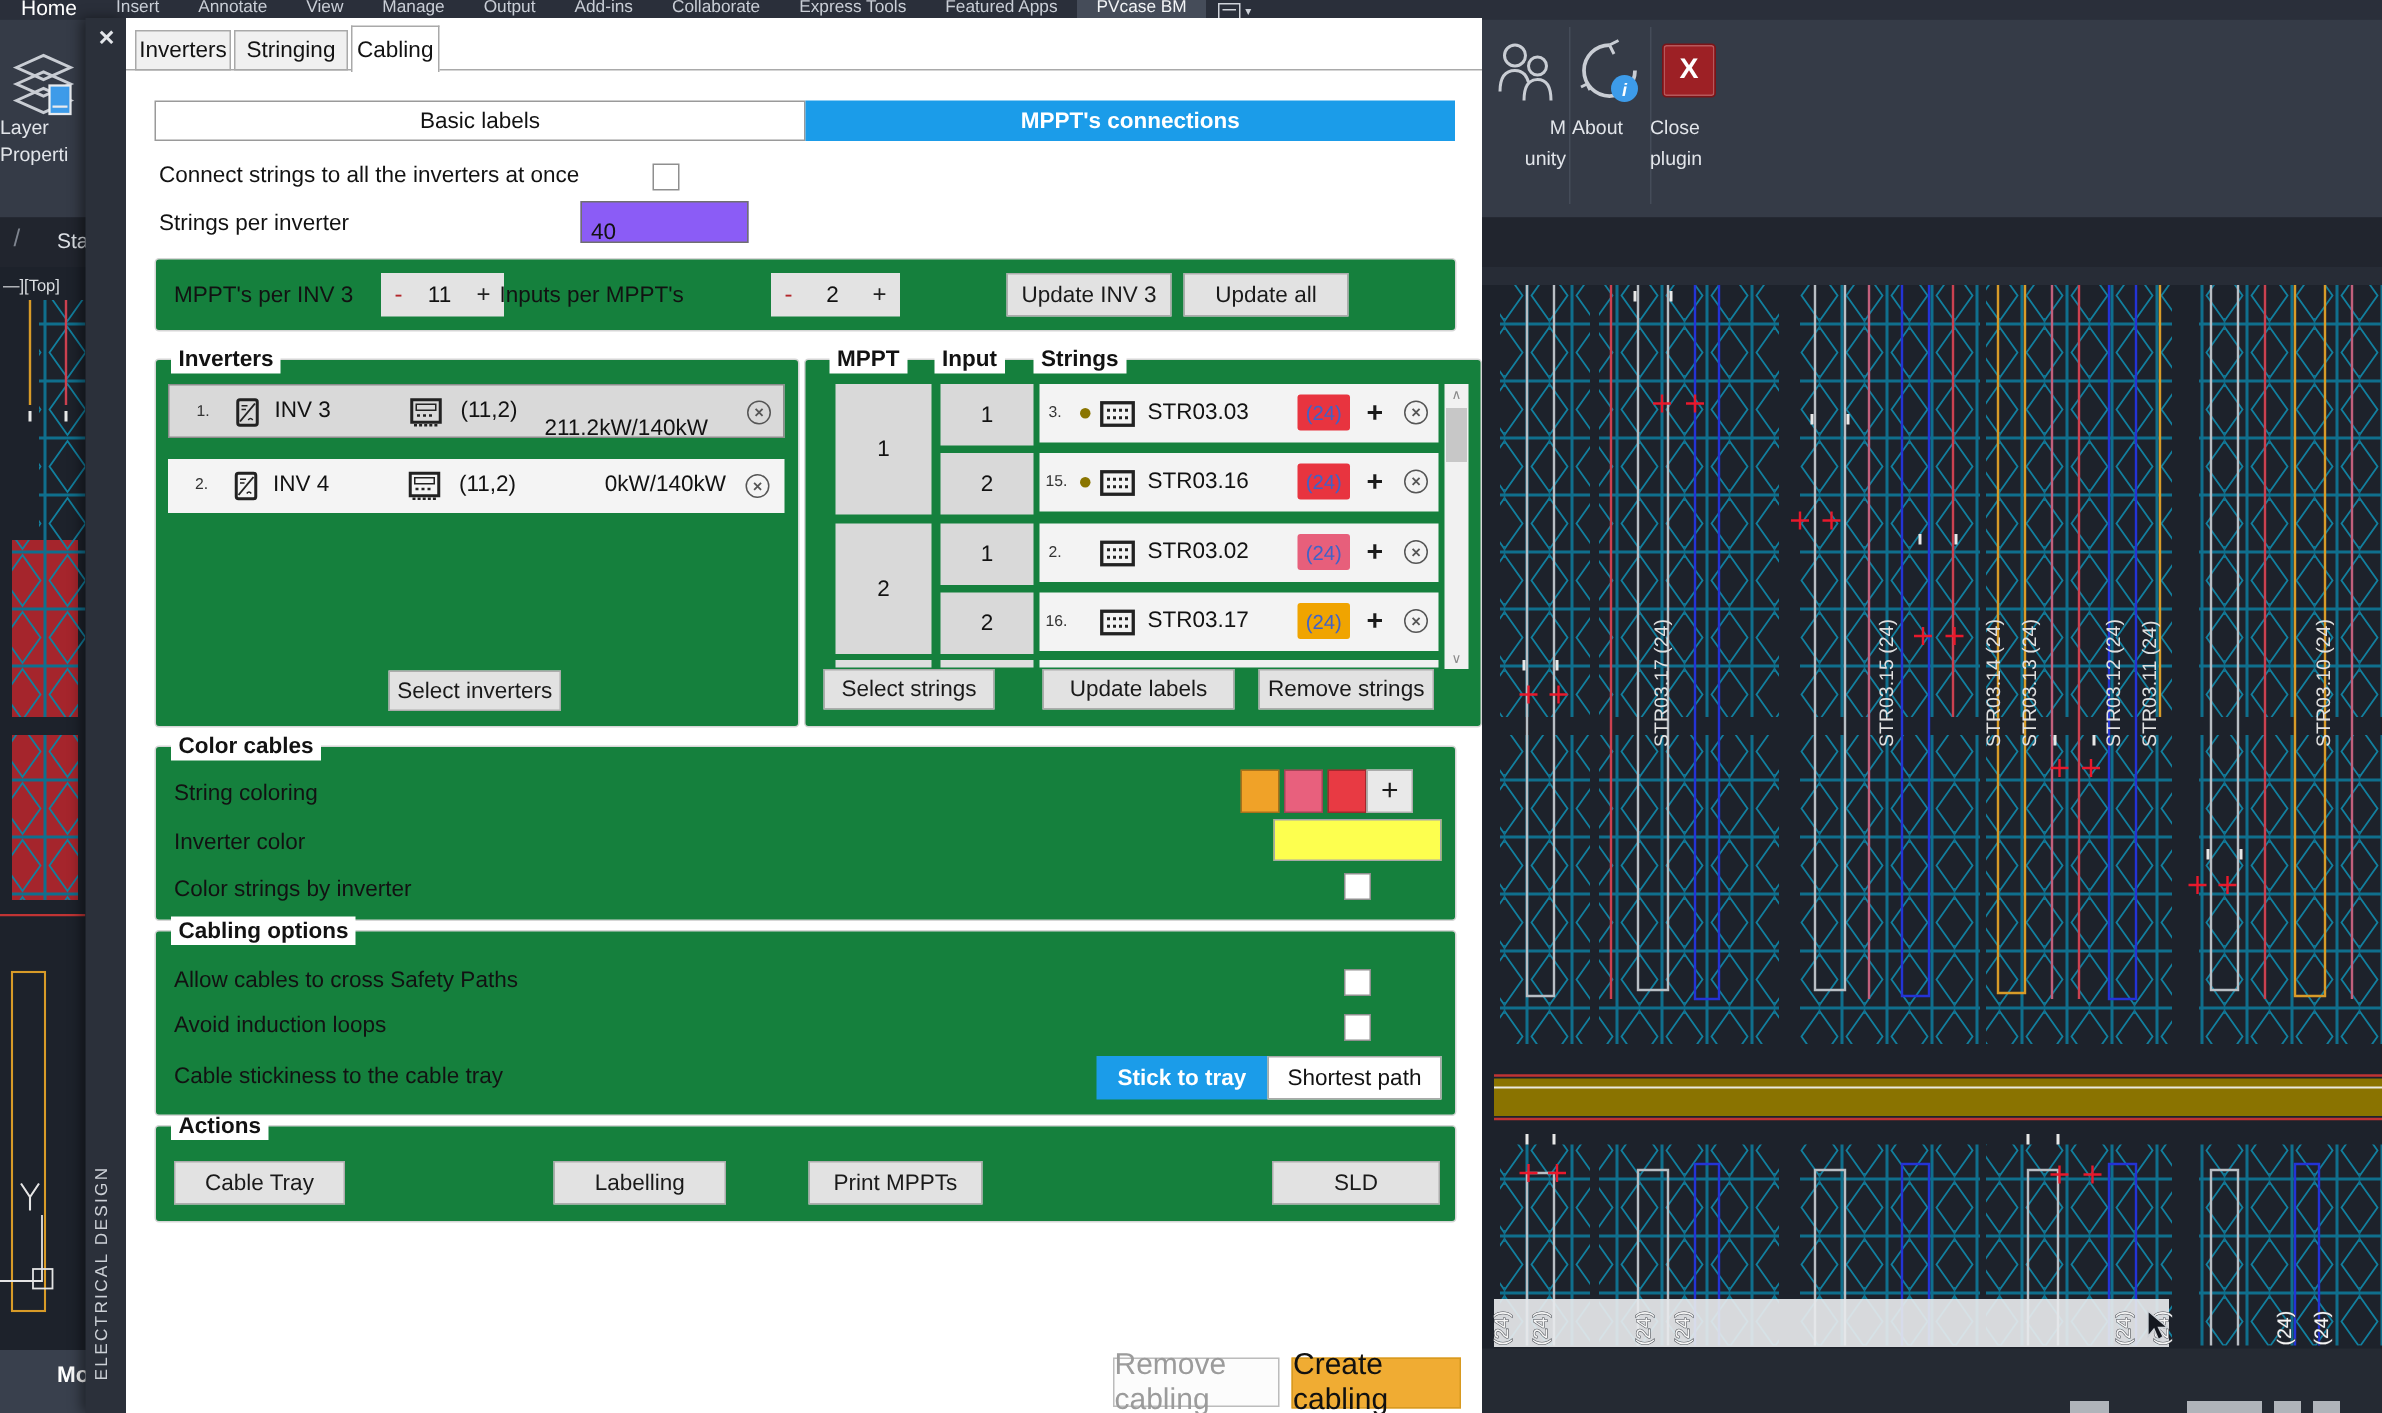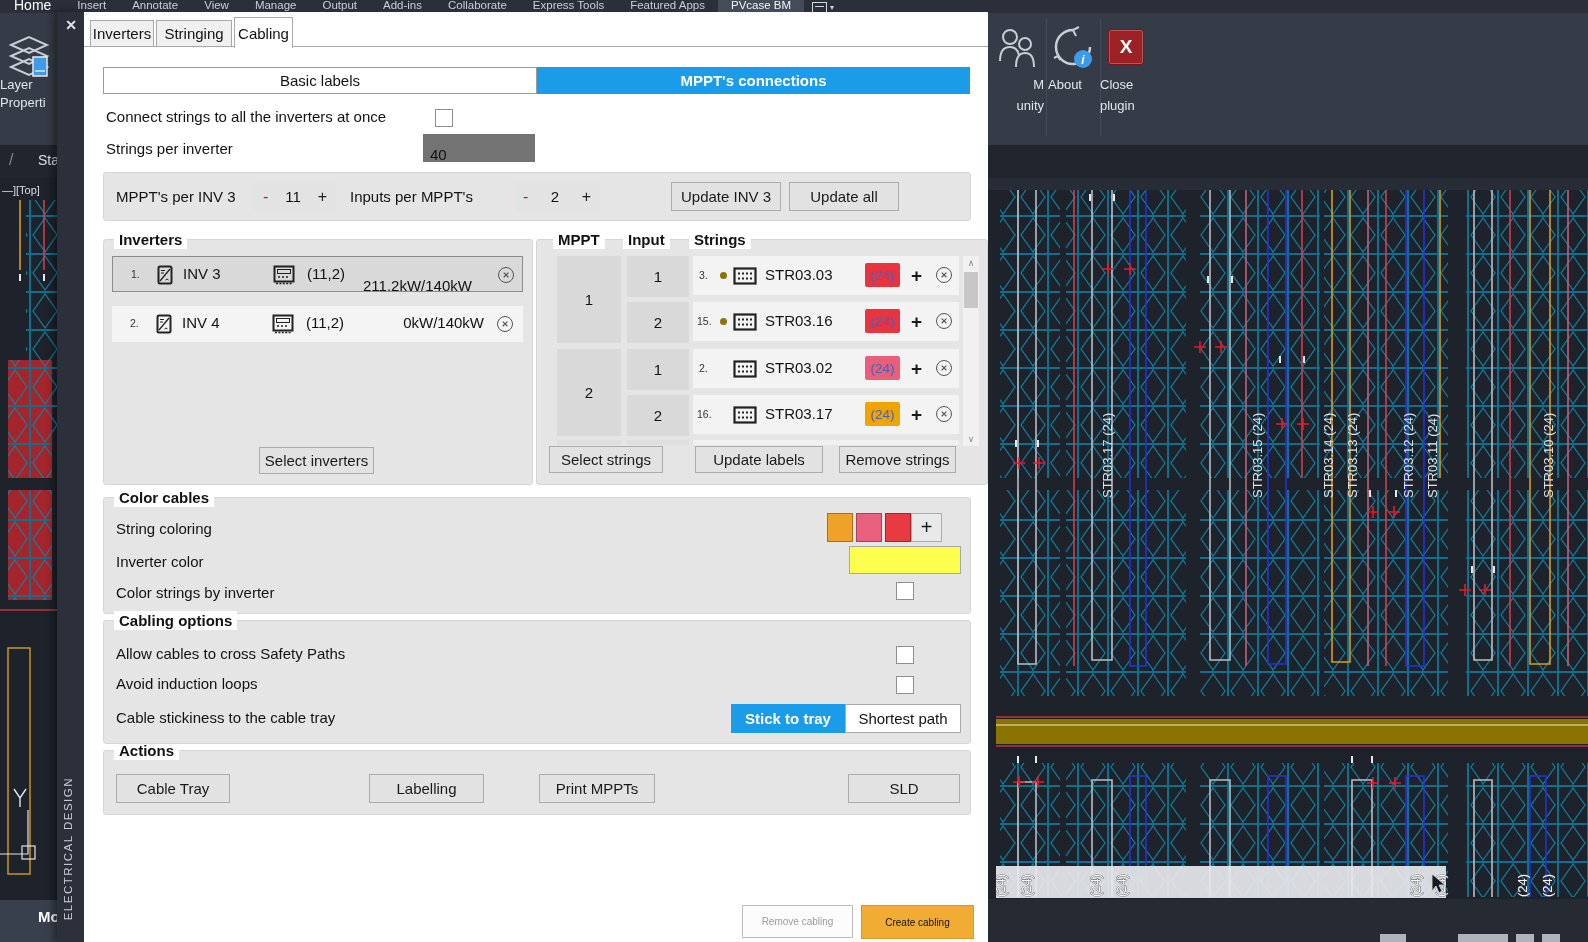--- a/index.html
+++ b/index.html
@@ -27,42 +27,42 @@
   .dialog{left:84px;top:12px;width:904px;height:930px;background:#ffffff;z-index:10;font-size:15px;}
   
   .tab{position:absolute;display:flex;align-items:center;justify-content:center;border:1px solid #a9a9a9;background:#f0f0f0;height:27px;font-size:15px;cursor:pointer;box-sizing:border-box;}
   .tab.active{background:#fff;border-bottom:none;height:31px;z-index:3;}
   .tabline{position:absolute;left:0;top:34px;width:904px;height:1px;background:#a9a9a9;z-index:1;}
   .seg{position:absolute;display:flex;align-items:center;justify-content:center;height:27px;box-sizing:border-box;cursor:pointer;}
   .seg.off{background:#fff;border:1px solid #9a9a9a;color:#121212;}
   .seg.on{color:#fff;font-weight:bold;border:none;}
   .lbl{position:absolute;font-size:15px;color:#121212;white-space:nowrap;}
   .cb{position:absolute;width:18px;height:18px;background:#fff;border:1px solid #8f8f8f;cursor:pointer;box-sizing:border-box;}
-  .tinput{position:absolute;border:1px solid #707070;font-size:15px;padding:12px 0 0 6px;box-sizing:border-box;display:flex;align-items:center;background:#737373;cursor:text;margin-left:36px;}
-  .gbox{position:absolute;border:1px solid #d6d6d6;border-radius:3px;background:#e5e5e5;}
+  .tinput{position:absolute;border:1px solid #707070;font-size:15px;padding:12px 0 0 6px;box-sizing:border-box;display:flex;align-items:center;background:#8b5cf6;cursor:text;}
+  .gbox{position:absolute;border:1px solid #d6d6d6;border-radius:3px;background:#15803d;}
   .legend{position:absolute;top:-10px;background:#fff;padding:0 5px;font-weight:bold;font-size:15px;line-height:19px;white-space:nowrap;}
   .btn{position:absolute;display:flex;align-items:center;justify-content:center;background:#e2e2e2;border:1px solid #acacac;font-size:15px;color:#1a1a1a;cursor:pointer;box-sizing:border-box;white-space:nowrap;}
   .stepper{position:absolute;background:#e3e3e3;display:flex;align-items:center;justify-content:space-between;padding:0 9px;box-sizing:border-box;cursor:pointer;}
   .stepper .minus{color:#b3272b;font-size:16px;}
   .stepper .plus{color:#222;font-size:16px;}
   .stepper .val{font-size:15px;color:#111;}
   .invrow{position:absolute;left:8px;width:411px;height:36px;background:#f4f4f4;cursor:pointer;box-sizing:border-box;}
   .invrow.sel{background:#d9d9d9;border:1px solid #8c8c8c;}
   .idx{position:absolute;font-size:10.5px;color:#333;}
   .circx{position:absolute;width:16px;height:16px;border:1.5px solid #555;border-radius:50%;color:#555;font-size:8.5px;line-height:15px;text-align:center;cursor:pointer;box-sizing:border-box;font-weight:bold;}
   .cell{position:absolute;background:#d9d9d9;display:flex;align-items:center;justify-content:center;font-size:15px;}
   .strrow{position:absolute;background:#f3f3f3;}
   .bullet{position:absolute;width:7px;height:7px;border-radius:50%;background:#8a7500;}
   .badge{position:absolute;width:35px;height:24px;border-radius:2px;color:#3f63c8;font-size:13.5px;display:flex;align-items:center;justify-content:center;}
   .plusico{position:absolute;font-size:19px;font-weight:900;color:#1a1a1a;cursor:pointer;line-height:19px;}
   .sb{position:absolute;width:16px;background:#f1f1f1;}
   .sb .ar{position:absolute;left:0;width:16px;height:14px;color:#8a8a8a;font-size:9px;text-align:center;line-height:14px;cursor:pointer;}
   .sb .thumb{position:absolute;left:1px;width:14px;background:#c7c7c7;cursor:pointer;}
   .swatch{position:absolute;width:26px;height:29px;border:1px solid rgba(0,0,0,.3);cursor:pointer;box-sizing:border-box;}
-  .footer-btn{position:absolute;display:flex;align-items:center;justify-content:center;font-size:10px;box-sizing:border-box;cursor:pointer;}
+  .footer-btn{position:absolute;display:flex;align-items:center;justify-content:center;font-size:20px;box-sizing:border-box;cursor:pointer;}
   svg text{font-family:"Liberation Sans",sans-serif;}
 </style>
 </head>
 <body>
 
 <div id="app">
 
   <div class="abs menu-row">
     <div class="mi home">Home</div>
     <div class="mi">Insert</div>
@@ -274,21 +274,21 @@
     <div class="lbl" style="left:22px;top:128px">Strings per inverter</div>
     <div class="tinput" style="left:303px;top:122px;width:112px;height:28px">40</div>
 
     <div class="gbox" style="left:19px;top:160px;width:866px;height:47px">
       <div class="lbl" style="left:12px;top:15px">MPPT's per INV 3</div>
       <div class="stepper" style="left:150px;top:9px;width:82px;height:29px">
         <span class="minus">-</span>
         <span class="val">11</span>
         <span class="plus">+</span>
       </div>
-      <div class="lbl" style="left:246px;top:15px">Inputs per MPPT's</div>
+      <div class="lbl" style="left:229px;top:15px">Inputs per MPPT's</div>
       <div class="stepper" style="left:410px;top:9px;width:86px;height:29px">
         <span class="minus">-</span>
         <span class="val">2</span>
         <span class="plus">+</span>
       </div>
       <div class="btn" style="left:567px;top:9px;width:110px;height:29px">Update INV 3</div>
       <div class="btn" style="left:685px;top:9px;width:110px;height:29px">Update all</div>
     </div>
 
     <div class="gbox" style="left:19px;top:227px;width:428px;height:244px">

